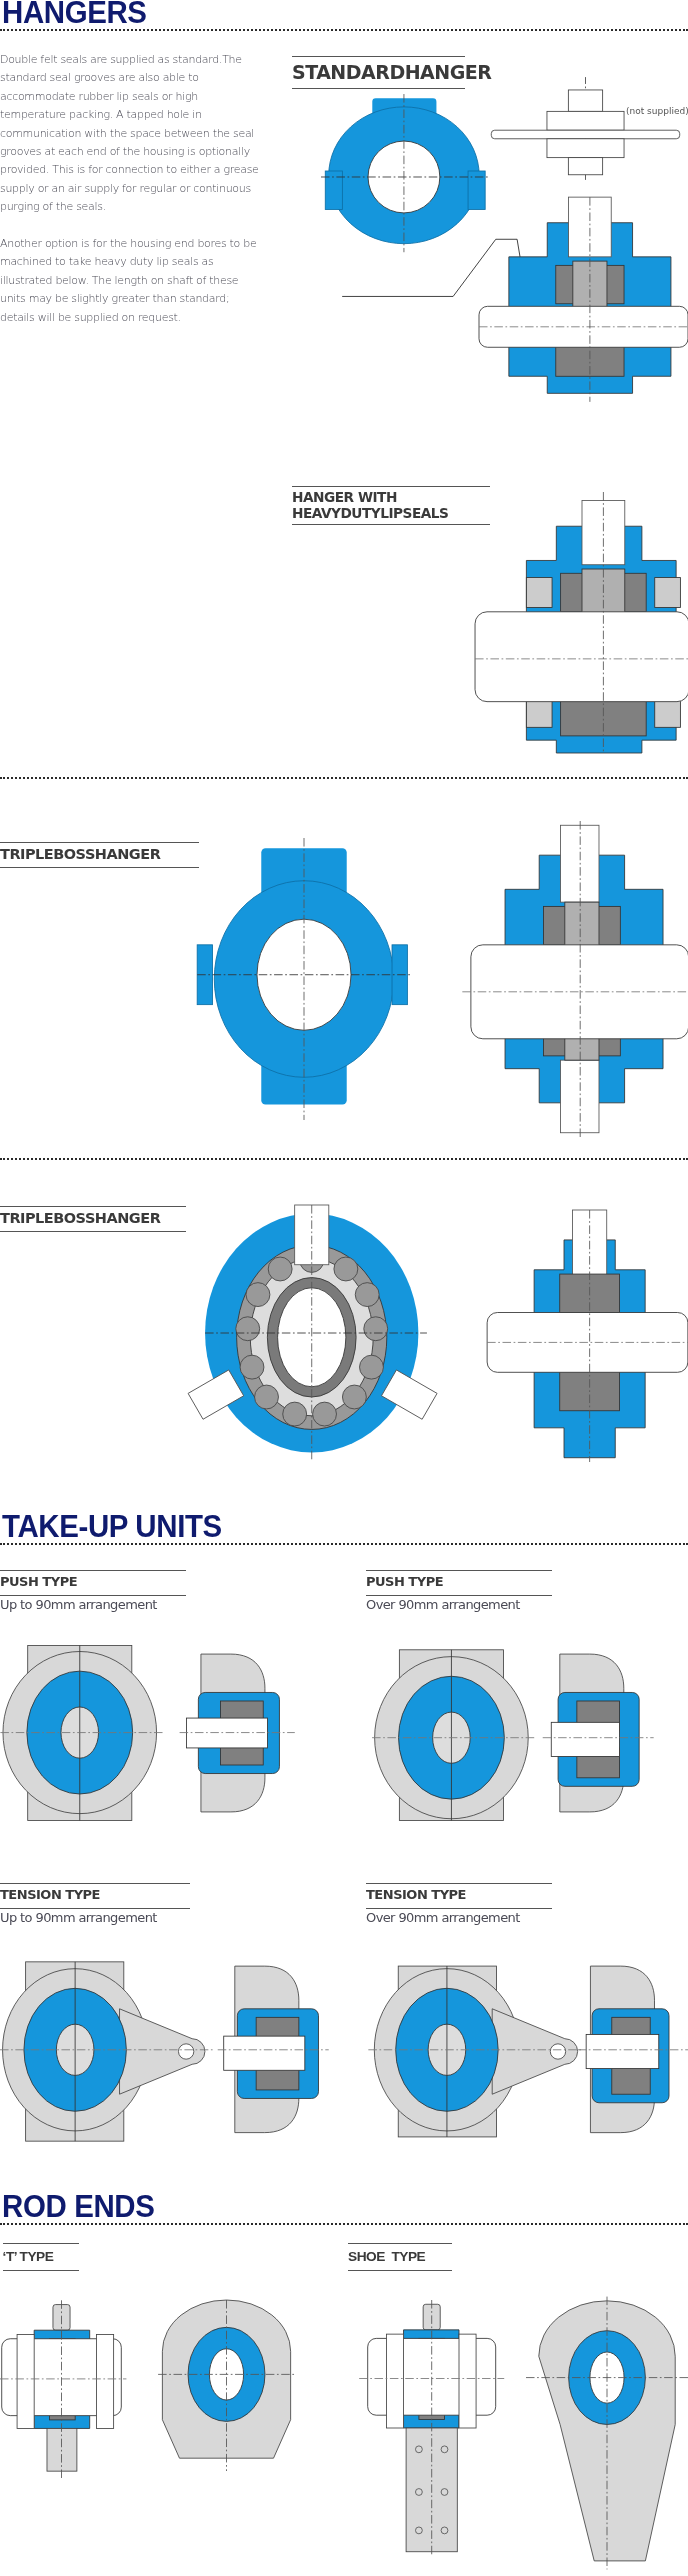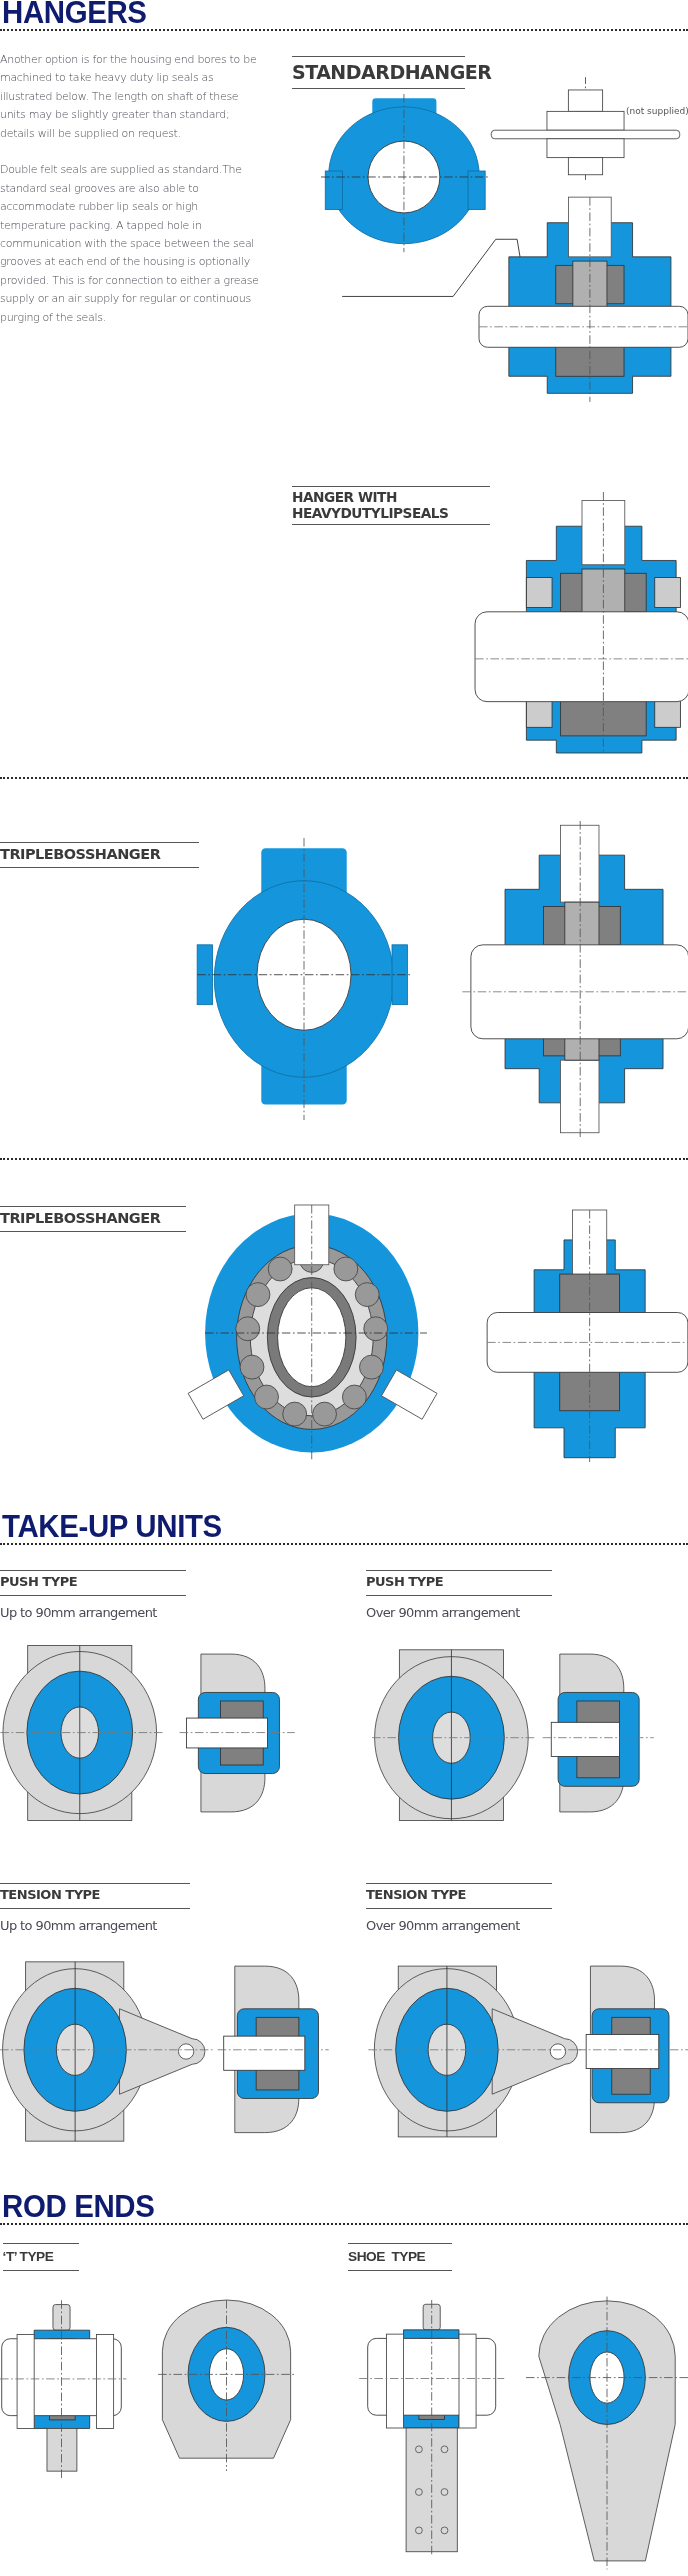--- a/index.html
+++ b/index.html
@@ -52,40 +52,39 @@
     font-weight: 300;
   }
   .body-text p { margin-bottom: 18.4px; }
   .caption {
     position: absolute;
     font-family: "DejaVu Sans", sans-serif;
     font-size: 13px;
     color: #4a4a55;
     letter-spacing: -0.6px;
     white-space: nowrap;
-    margin-top: 8px;
   }
   .note {
     position: absolute;
     font-family: "DejaVu Sans", sans-serif;
     font-size: 9px;
     color: #555;
     white-space: nowrap;
   }
   svg { position: absolute; overflow: visible; }
 </style>
 </head>
 <body>
 
 <div class="section-title" style="top:-4.3px;">HANGERS</div>
 <div class="dotted-rule" style="top:29px;"></div>
 
 <div class="body-text" style="left:0; top:51px; width:265px;">
+  <p>Double felt seals are supplied as standard.The standard seal grooves are also able to accommodate rubber lip seals or high temperature packing. A tapped hole in communication with the space between the seal grooves at each end of the housing is optionally provided. This is for connection to either a grease supply or an air supply for regular or continuous purging of the seals.</p>
   <p>Another option is for the housing end bores to be machined to take heavy duty lip seals as illustrated below. The length on shaft of these units may be slightly greater than standard; details will be supplied on request.</p>
-  <p>Double felt seals are supplied as standard.The standard seal grooves are also able to accommodate rubber lip seals or high temperature packing. A tapped hole in communication with the space between the seal grooves at each end of the housing is optionally provided. This is for connection to either a grease supply or an air supply for regular or continuous purging of the seals.</p>
 </div>
 
 <div class="sub-heading" style="left:292px; top:56px; width:173px; font-size:19px; padding:5.1px 0 4.3px;">STANDARDHANGER</div>
 
 <svg style="left:321px; top:94px;" width="171" height="154" viewBox="0 0 200 180">
   <rect x="60" y="5" width="75" height="40" rx="4" fill="#1596dc"></rect>
   <ellipse cx="97" cy="95" rx="88" ry="80" fill="#1596dc" stroke="#0d6fa6" stroke-width="1"></ellipse>
   <rect x="5" y="90" width="20" height="45" fill="#1596dc" stroke="#0d6fa6"></rect>
   <rect x="172" y="90" width="20" height="45" fill="#1596dc" stroke="#0d6fa6"></rect>
   <circle cx="97" cy="97" r="42" fill="#fff" stroke="#333"></circle>

